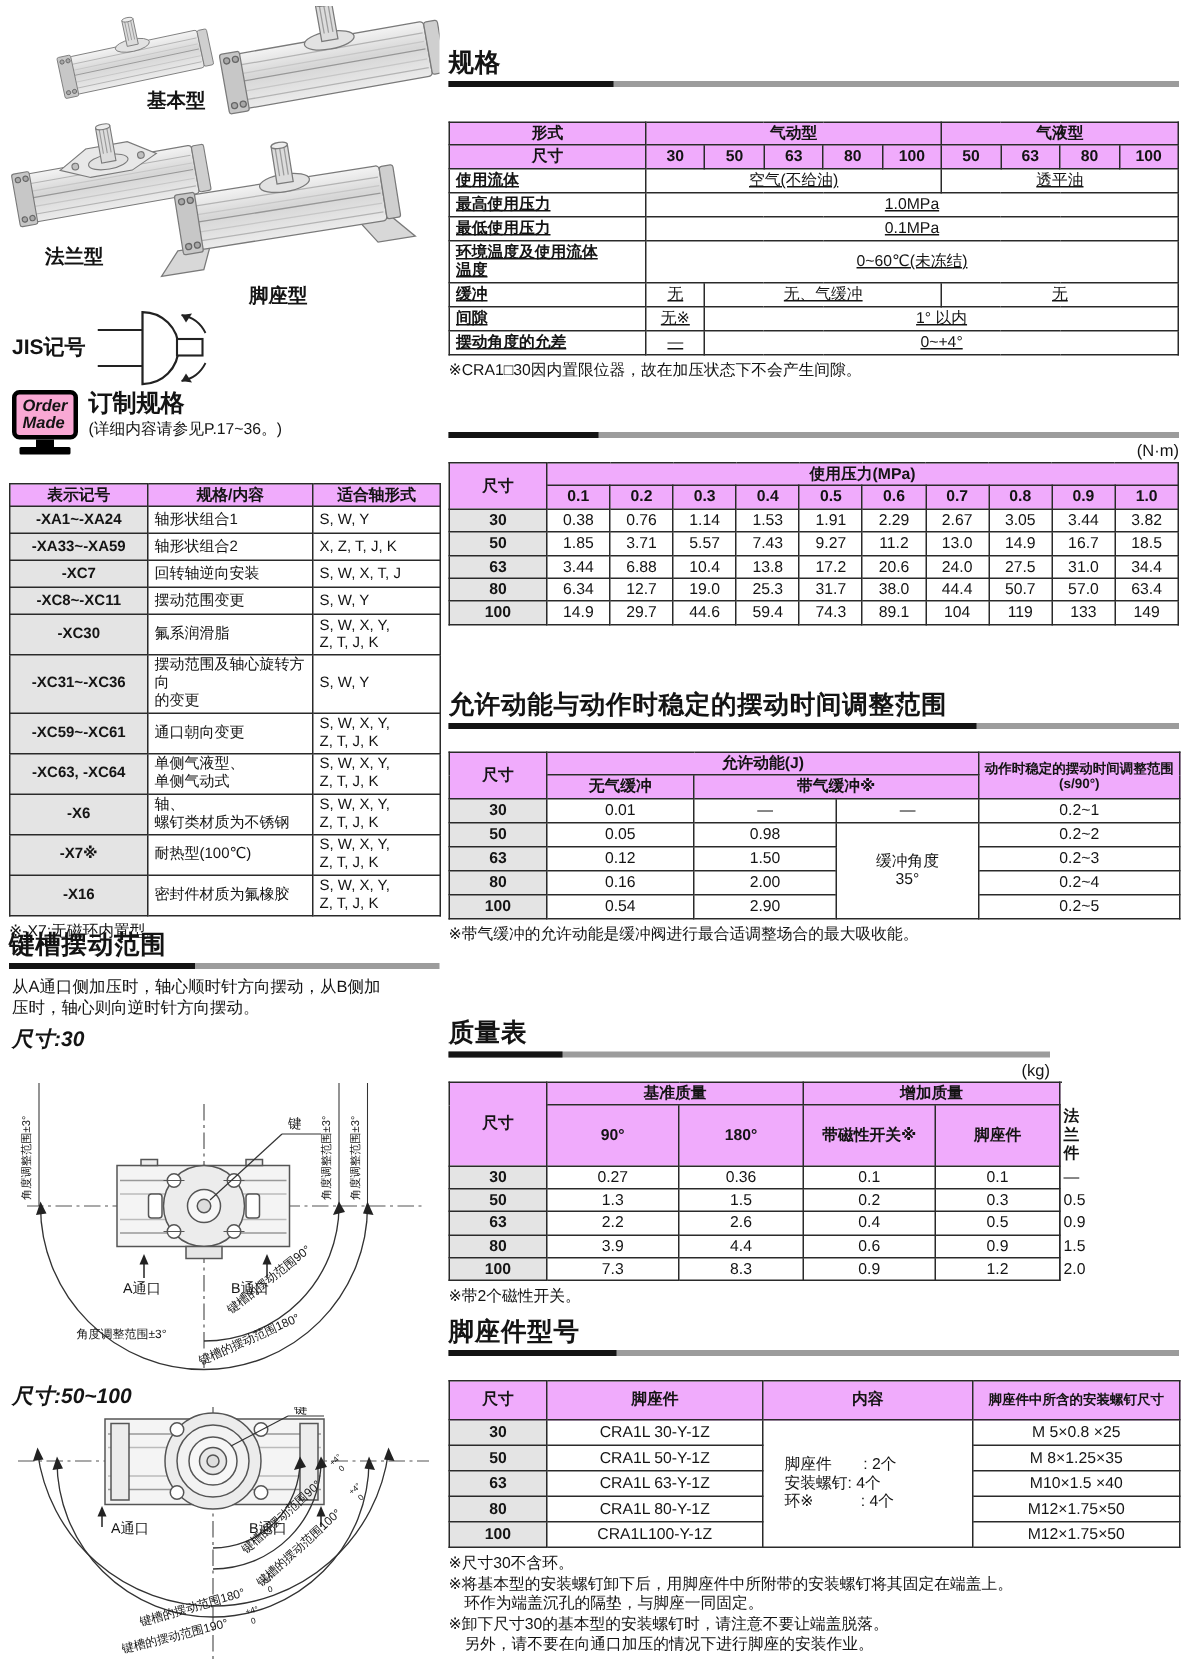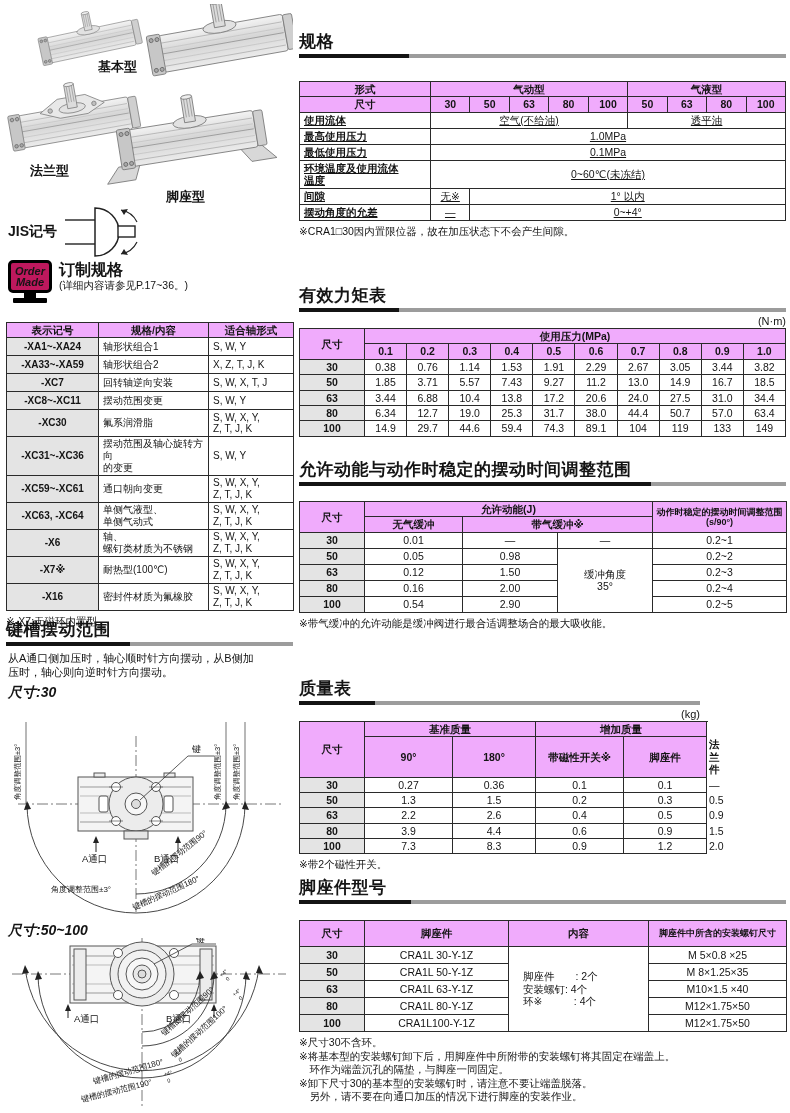--- a/index.html
+++ b/index.html
@@ -21,21 +21,21 @@
 .spec td{height:16px;text-decoration:underline;}
 .torq td{height:15px;}
 .ener td{height:16px;}
 .wt td{height:15px;}
 .ft td{height:17px;}
 .ord td{font-size:10px;}
 .ord .dsc,.ord .ax{text-align:left;padding-left:4px;font-weight:normal;}
 .intro{font-size:11px;line-height:14px;}
 .szlbl{font-weight:bold;font-size:14px;font-style:italic;}
 .omwrap{display:flex;align-items:flex-start;gap:7px;}
-.om-screen{border:3px solid #000;border-radius:5px;background:#be185d;padding:3px 4px 2px;font-style:italic;font-weight:bold;font-size:11px;line-height:11px;text-align:center;}
+.om-screen{border:3px solid #000;border-radius:5px;background:#f9a8d4;padding:3px 4px 2px;font-style:italic;font-weight:bold;font-size:11px;line-height:11px;text-align:left;}
 .om-neck{width:12px;height:5px;background:#000;margin:0 auto;}
 .om-base{width:34px;height:5px;background:#000;margin:0 auto;border-radius:1px;}
 .jisflex{display:flex;align-items:center;gap:8px;}
 .jislbl{font-size:14px;font-weight:bold;}
 svg text{fill:#141414;}
 .dialbl{font-size:8px;}
 .vlbl{font-size:7.5px;}
 .tol{font-size:5.5px;}
 </style>
 </head>
@@ -436,36 +436,41 @@
     <tr>
       <td class="lbl">最低使用压力</td>
       <td colspan="9">0.1MPa</td>
     </tr>
     <tr style="height:27px;">
       <td class="lbl preline">环境温度及使用流体
 温度</td>
       <td colspan="9">0~60℃(未冻结)</td>
     </tr>
     <tr>
+      <td class="lbl">缓冲</td>
+      <td>无</td>
+      <td colspan="4">无、气缓冲</td>
+      <td colspan="4">无</td>
+    </tr>
+    <tr>
       <td class="lbl">间隙</td>
       <td>无※</td>
       <td colspan="8">1° 以内</td>
     </tr>
     <tr>
       <td class="lbl">摆动角度的允差</td>
       <td>—</td>
       <td colspan="8">0~+4°</td>
     </tr>
   </tbody>
     </table>
   <div class="note">※CRA1□30因内置限位器，故在加压状态下不会产生间隙。</div>
 </div>
 
 <div class="abs" style="left:299px;top:286px;width:487px;">
-  <div class="sec-title">有效力矩表</div>
   <div class="rule">
       <i style="width:100px"></i>
     </div>
   <div class="unit">(N·m)</div>
   <table class="torq" style="margin-top:1px;">
     <colgroup>
         <col style="width:65px">
       </colgroup>
     <tbody>
         <tr>

